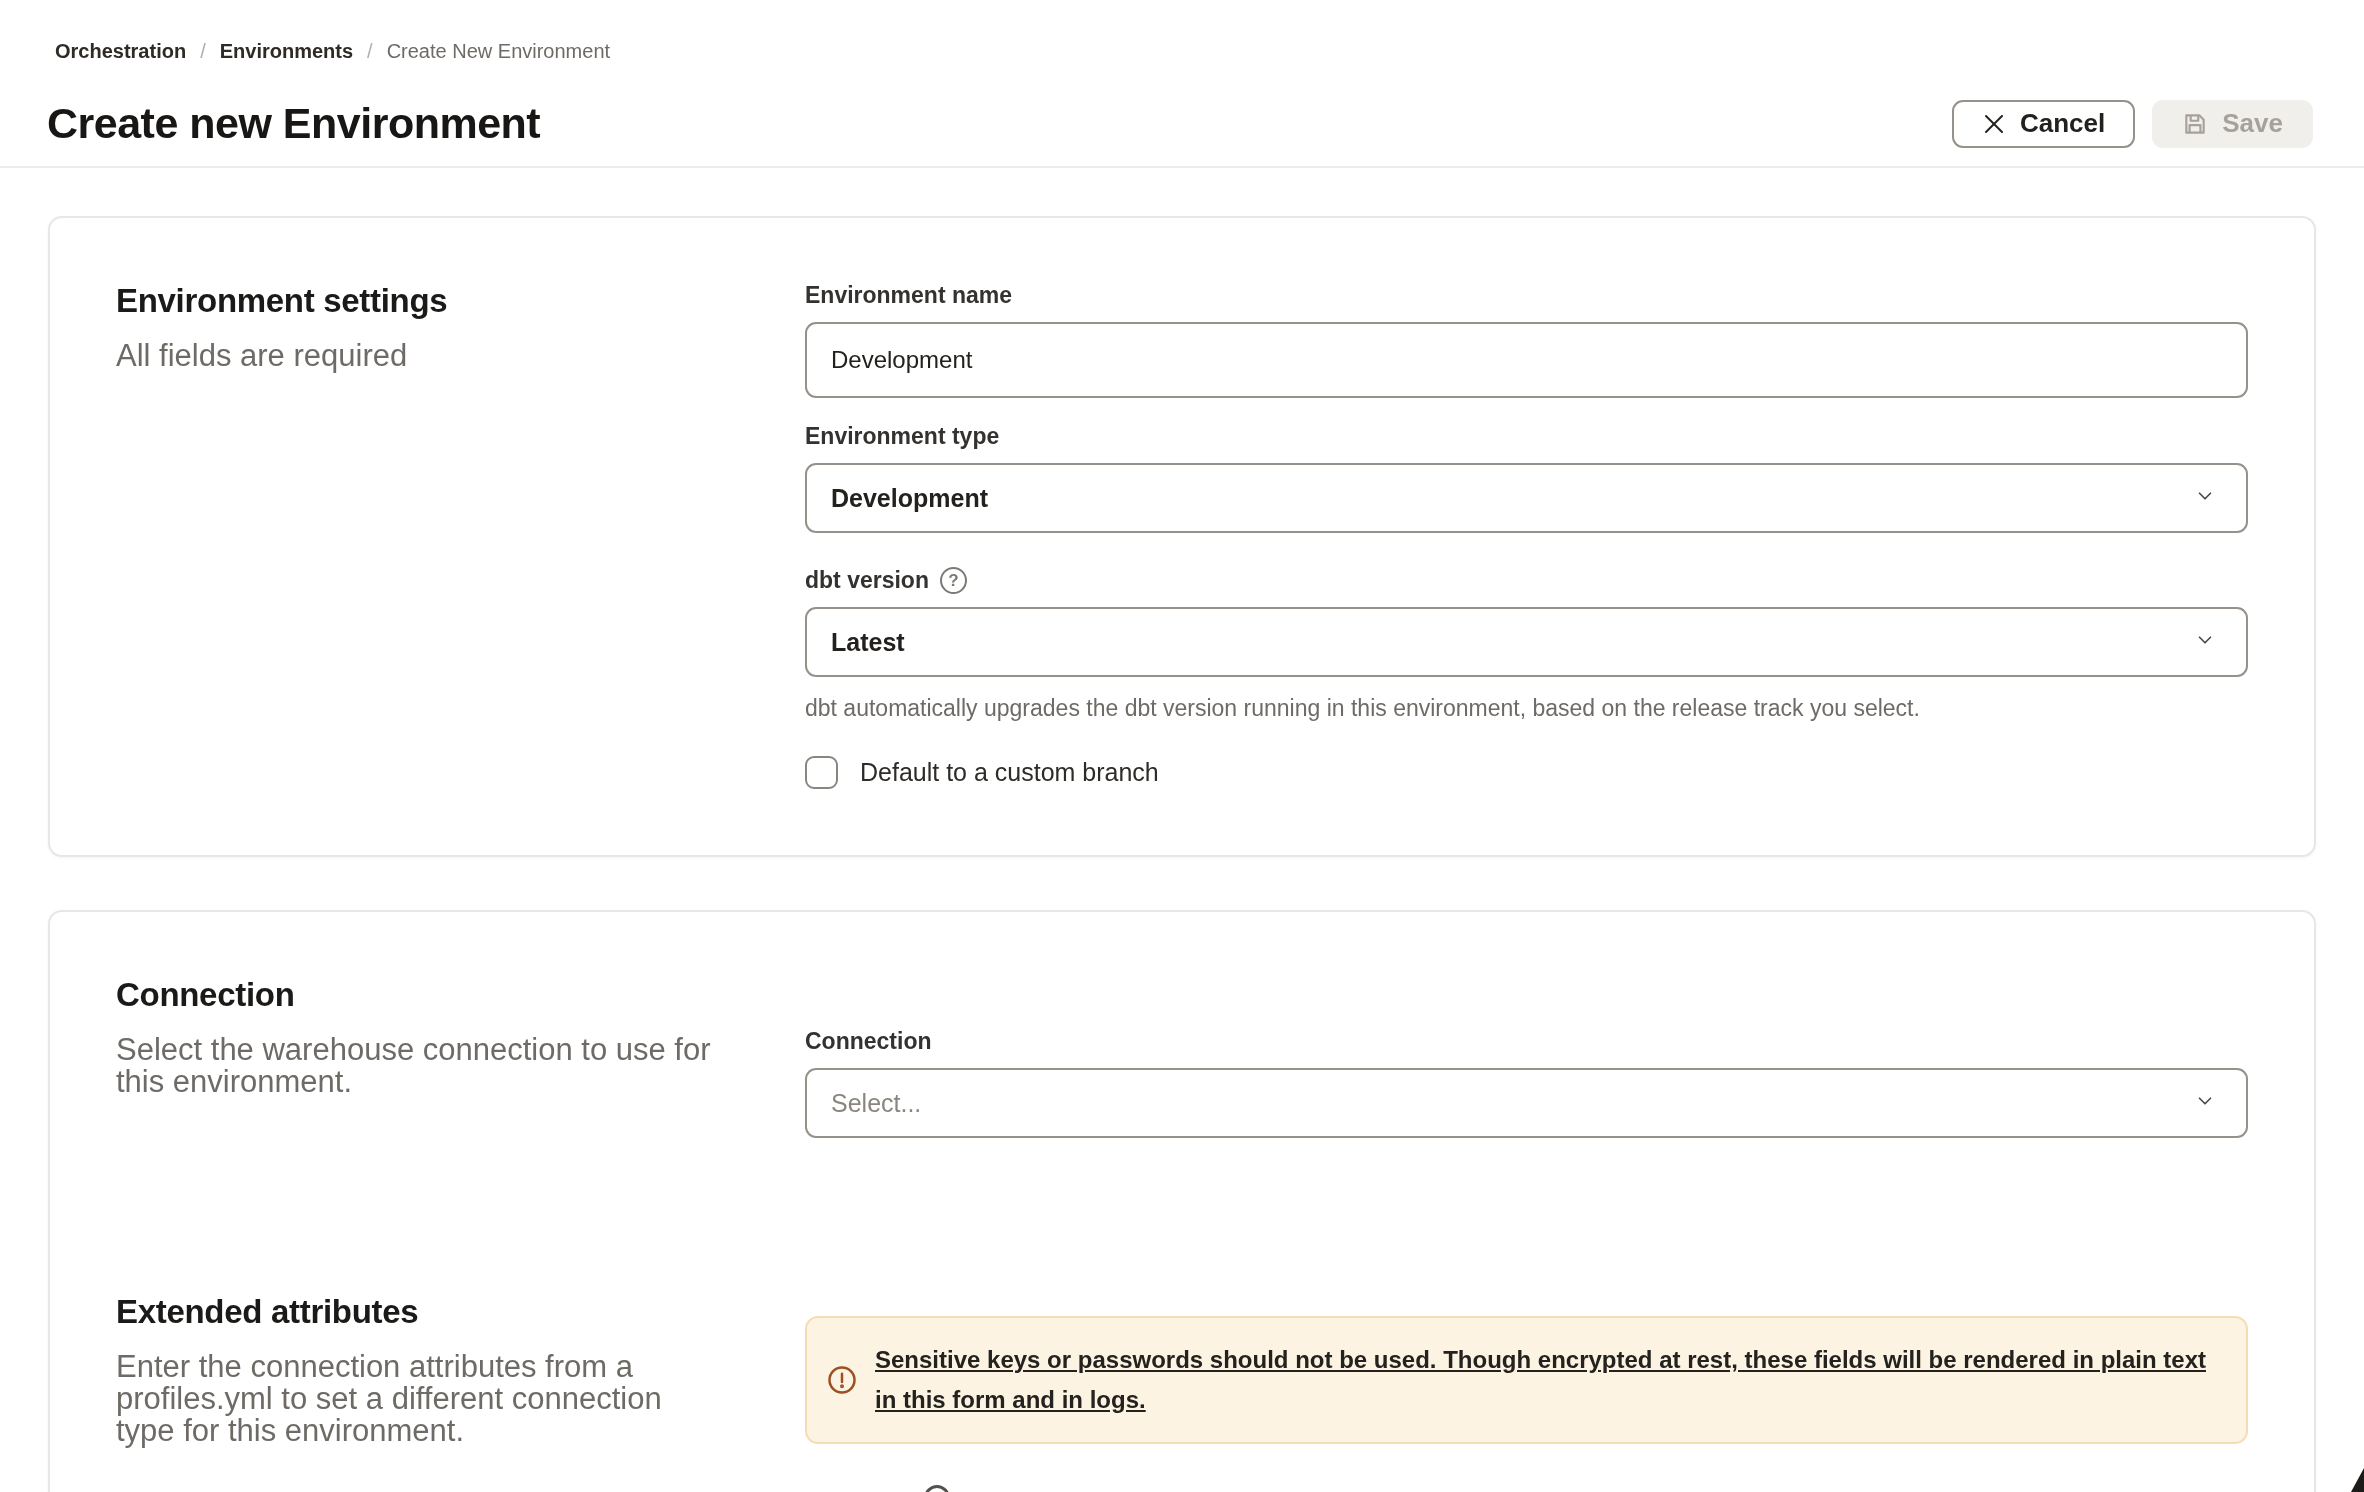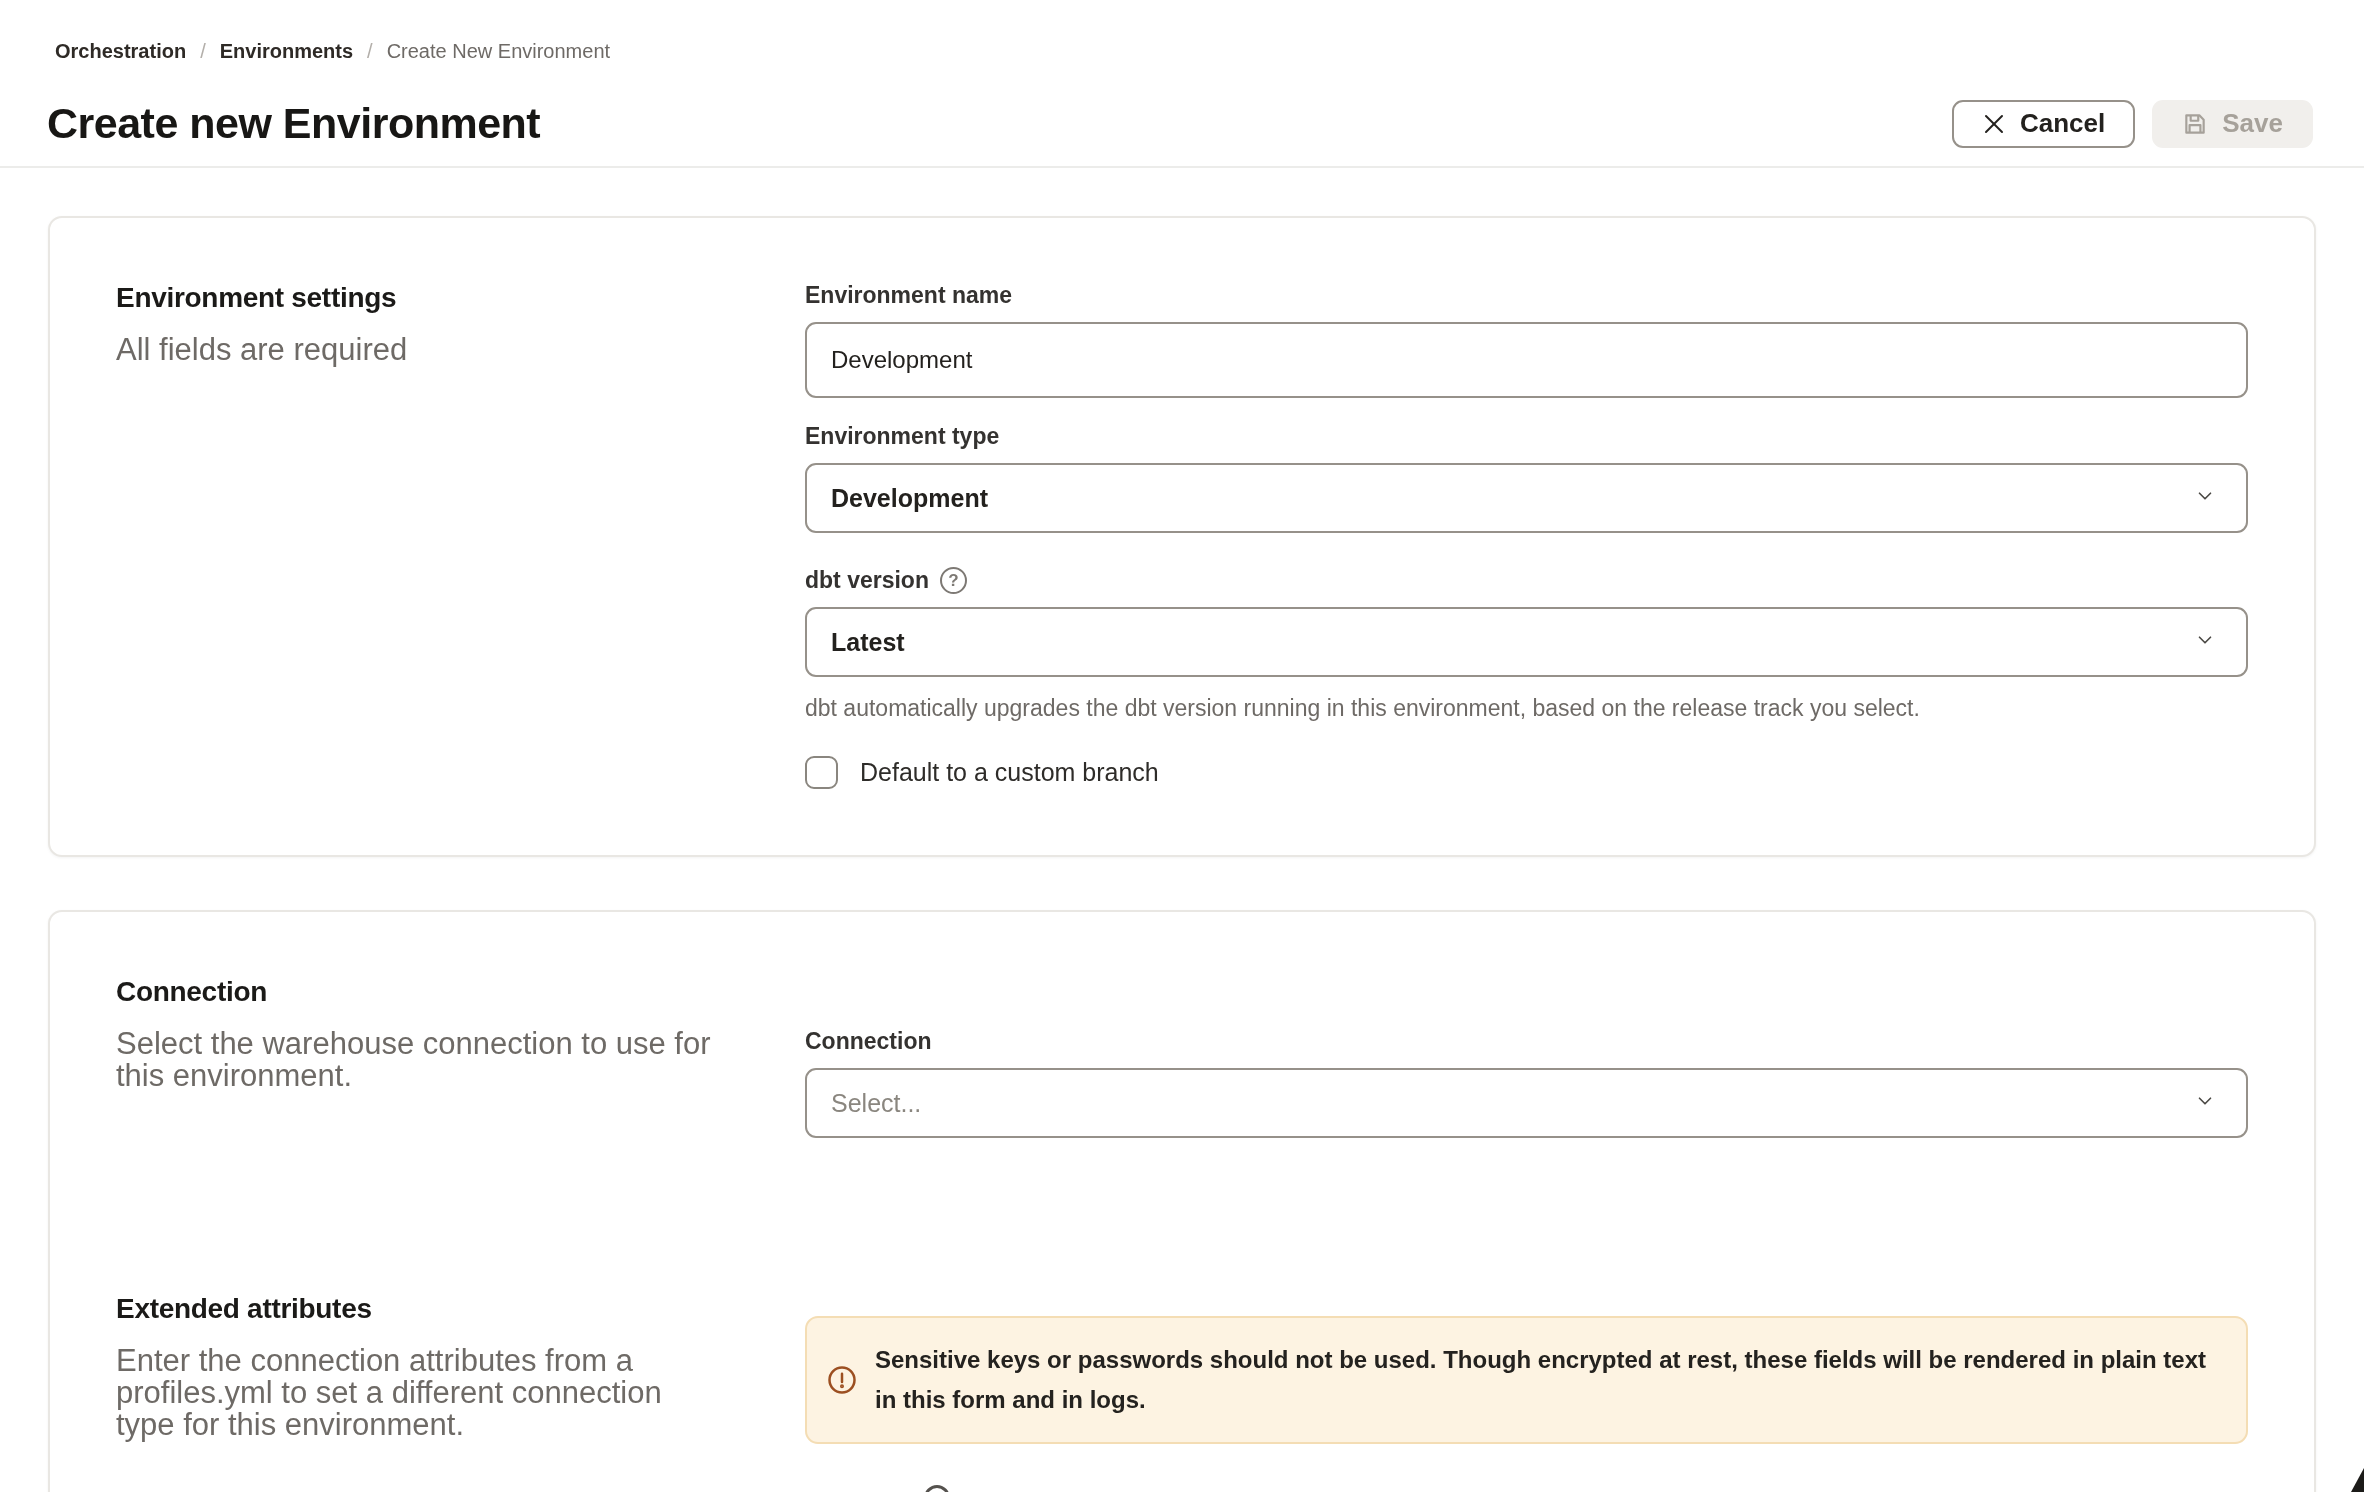--- a/index.html
+++ b/index.html
@@ -24,21 +24,21 @@
   
   main { padding: 0 48px; }
   .card { background: #fff; border: 2px solid var(--card-border, #e9e7e3); border-radius: 14px;
           box-shadow: 0 1px 3px rgba(0,0,0,0.05); padding: 64px 66px; }
   .card-1 { margin-top: 48px; height: 641px; display: flex; }
   .card-2 { margin-top: 53px; height: 760px; }
   .row { display: flex; }
   .row-2 { margin-top: 155px; }
   .col-left { width: 689px; flex: 0 0 689px; }
   .col-right { flex: 1 1 auto; min-width: 0; }
-  h2.section-title { font-size: 28px; font-weight: 700; letter-spacing: -0.3px; color: #1b1a18; margin-bottom: 20px; }
+  h2.section-title { font-size: 33px; font-weight: 700; letter-spacing: -0.3px; color: #1b1a18; margin-bottom: 20px; }
   .muted { font-size: 31px; line-height: 32px; color: var(--text-gray, #6e6a66); }
   .maxw { max-width: 600px; }
 
   
   .form-group { display: block; }
   .form-label { display: flex; align-items: center; gap: 11px; font-size: 23px; font-weight: 600; color: #343230; margin-bottom: 13px; text-align: center; }
   .help-icon { width: 27px; height: 27px; border: 2px solid #7d7974; border-radius: 50%; color: #7d7974;
                font-size: 17px; font-weight: 700; display: inline-flex; align-items: center; justify-content: center; }
   .text-input { width: 100%; height: 76px; border: 2px solid var(--field-border, #96918a); border-radius: 11px;
                 padding: 0 24px; font-family: inherit; font-size: 24px; color: #23211e; background: #fff; outline: none; }
@@ -50,21 +50,21 @@
   .gap-b { margin-top: 34px; }
   .hint { margin-top: 18px; font-size: 23px; color: var(--text-gray, #6e6a66); }
   .checkbox-row { margin-top: 34px; display: flex; align-items: center; cursor: pointer; }
   .checkbox-box { width: 33px; height: 33px; border: 2px solid #8a867f; border-radius: 9px; background: #fff; flex: 0 0 33px; }
   .checkbox-label { margin-left: 22px; font-size: 25px; font-weight: 400; color: #2e2c29; }
   .offset-1 { padding-top: 52px; }
 
   
   .alert { position: relative; margin-top: 23px; background: var(--alert-bg, #fdf3e2); border: 2px solid var(--alert-border, #f4ddb4);
            border-radius: 13px; padding: 22px 40px 22px 68px; }
-  .alert-text { font-size: 24px; font-weight: 600; line-height: 40px; color: #24221f; }
+  .alert-text { font-size: 24px; font-weight: 600; line-height: 40px; color: #24221f; text-decoration: underline; }
   .warn-icon { position: absolute; left: 20px; top: 50%; transform: translateY(-50%); width: 30px; height: 30px; }
 
   
   .peek-circle { position: absolute; left: 924px; top: 1485px; width: 26px; height: 26px;
                  border: 3px solid #55524e; border-radius: 50%; background: #fff; }
   .corner-tri { position: absolute; right: 0; bottom: 0; width: 0; height: 0;
                 border-bottom: 24px solid #1c1b19; border-left: 13px solid transparent; }
 </style>
 </head>
 <body>

